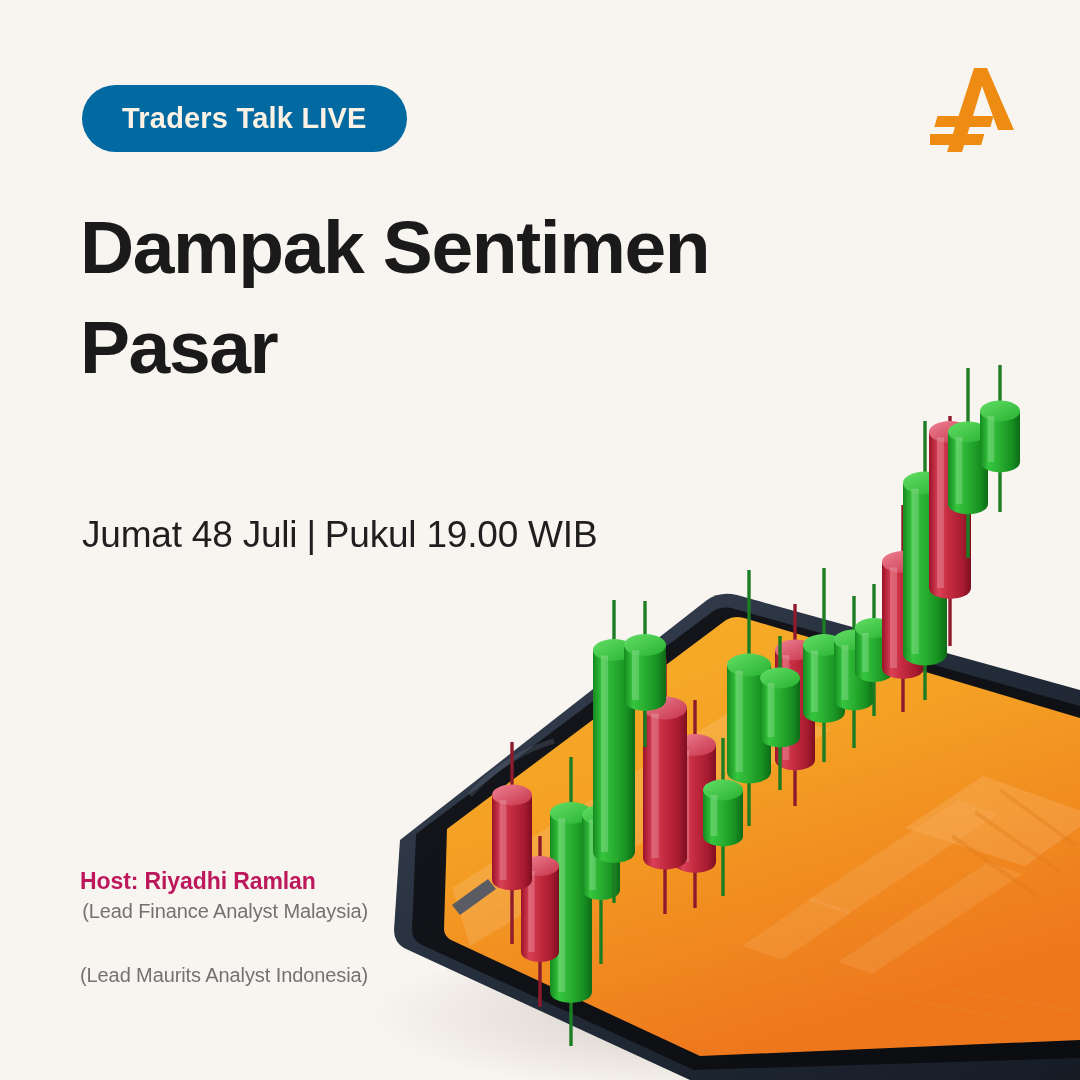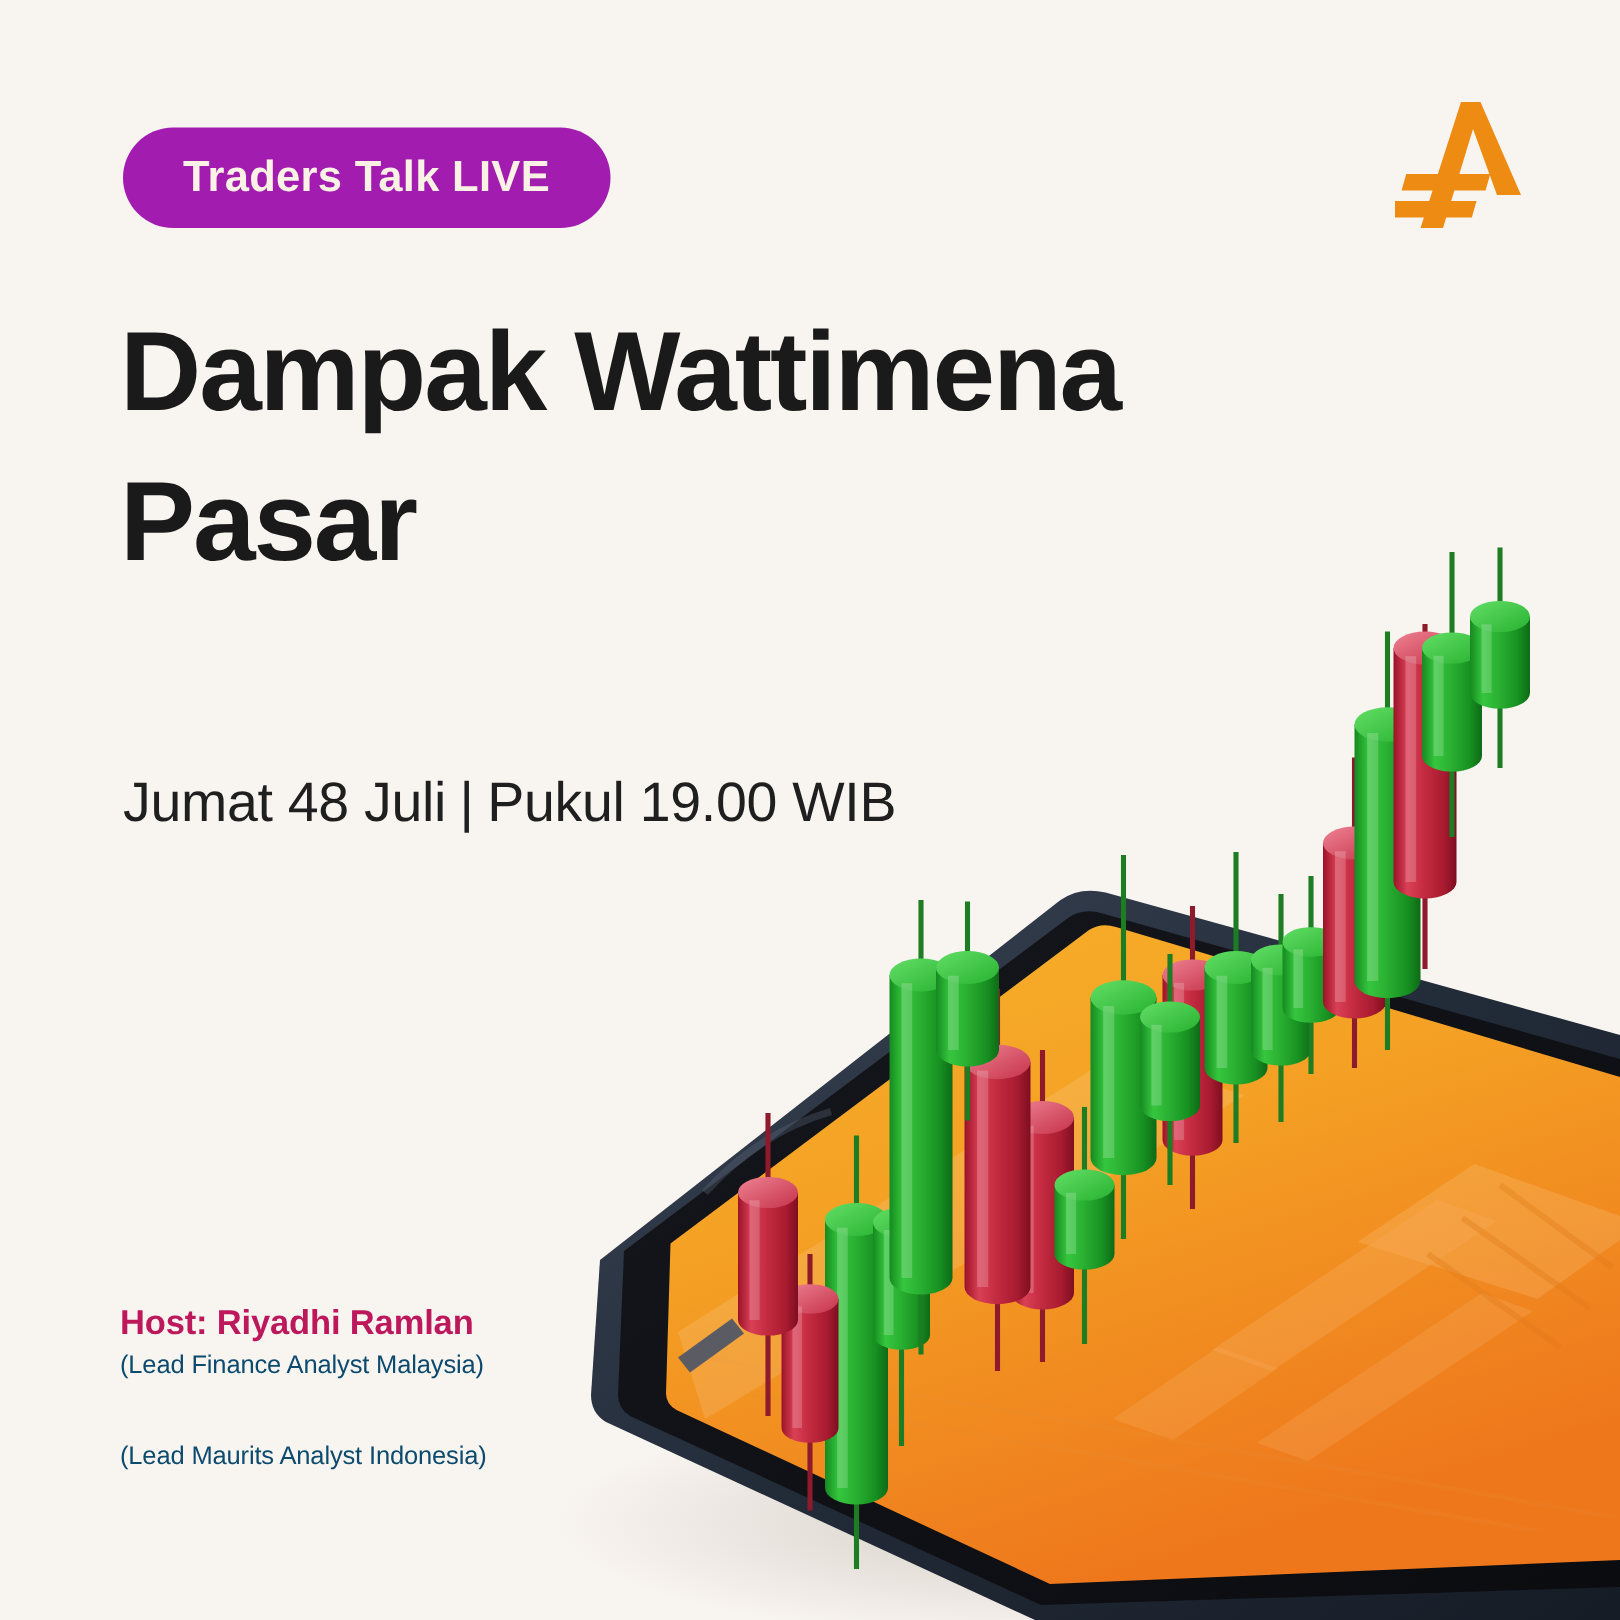--- a/index.html
+++ b/index.html
@@ -8,21 +8,21 @@
     background:#F8F4F0;
     font-family:"Liberation Sans", sans-serif;
     overflow:hidden;
     position:relative;
   }
 
   
   #badge {
     position:absolute; left:82px; top:85px;
     height:67px; padding:0 40px;
-    background:#a21caf;
+    background:#0369a1;
     border-radius:34px;
     display:flex; align-items:center; justify-content:center;
   }
   #badge span {
     color:#FBF1E4;
     font-size:29px; font-weight:bold;
     letter-spacing:.2px; white-space:nowrap;
   }
 
   
@@ -49,22 +49,22 @@
   }
   #dateline .sep { color:#1F1F1F; margin:0 9px; font-weight:300; }
 
   
   #credits { position:absolute; left:80px; top:868px; z-index:7; }
   .cr-name {
     color:#be185d; font-size:23px; font-weight:bold;
     letter-spacing:-.1px; white-space:nowrap;
   }
   .cr-role {
-    color:#0c4a6e; font-size:17px; font-weight:400;
-    letter-spacing:-.1px; white-space:nowrap; margin-top:5px;
+    color:#737373; font-size:20px; font-weight:400;
+    letter-spacing:-.1px; white-space:nowrap; margin-top:5px;text-align:right;
   }
   .cr-gap { height:36px; }
 
   
   #art {
     position:absolute; left:0; top:0;
     width:1080px; height:1080px;
     z-index:3; pointer-events:none;
   }
 </style>
@@ -287,21 +287,21 @@
           <line x1="1000" x2="1000" y1="365" y2="512" stroke="#1C7D22" stroke-width="3.4"></line>
           <path d="M 980 411 L 980 462 A 20 10.4 0 0 0 1020 462 L 1020 411 Z" fill="url(#gbody)"></path>
           <ellipse cx="1000" cy="411" rx="20" ry="10.4" fill="url(#gtop)"></ellipse>
           <rect x="987.6" y="416.2" width="6.800000000000001" height="45.8" fill="#FFFFFF" opacity="0.20"></rect>
         </g>
       </g>
   </svg>
 </div>
 
 <div id="headline">
-  <div>Dampak Wattimena</div>
+  <div>Dampak Sentimen</div>
   <div>Pasar</div>
 </div>
 
 <div id="dateline">
   <span>Jumat 48 Juli</span><span class="sep">|</span><span>Pukul 19.00 WIB</span>
 </div>
 
 <div id="credits">
   <div class="cr-name">Host: Riyadhi Ramlan</div>
   <div class="cr-role">(Lead Finance Analyst Malaysia)</div>

